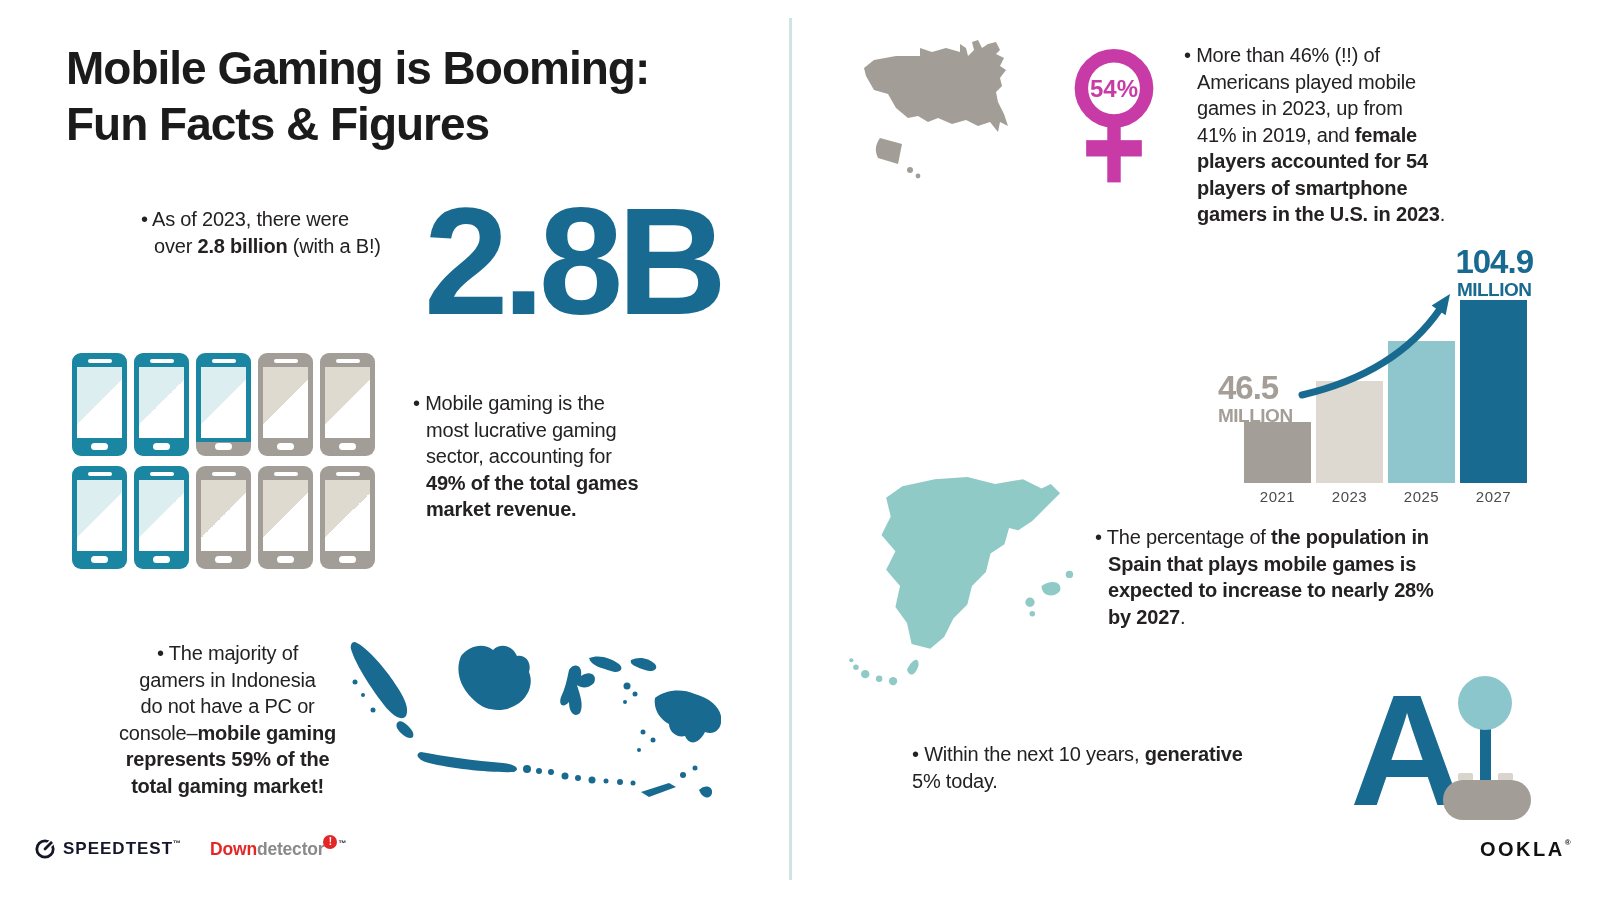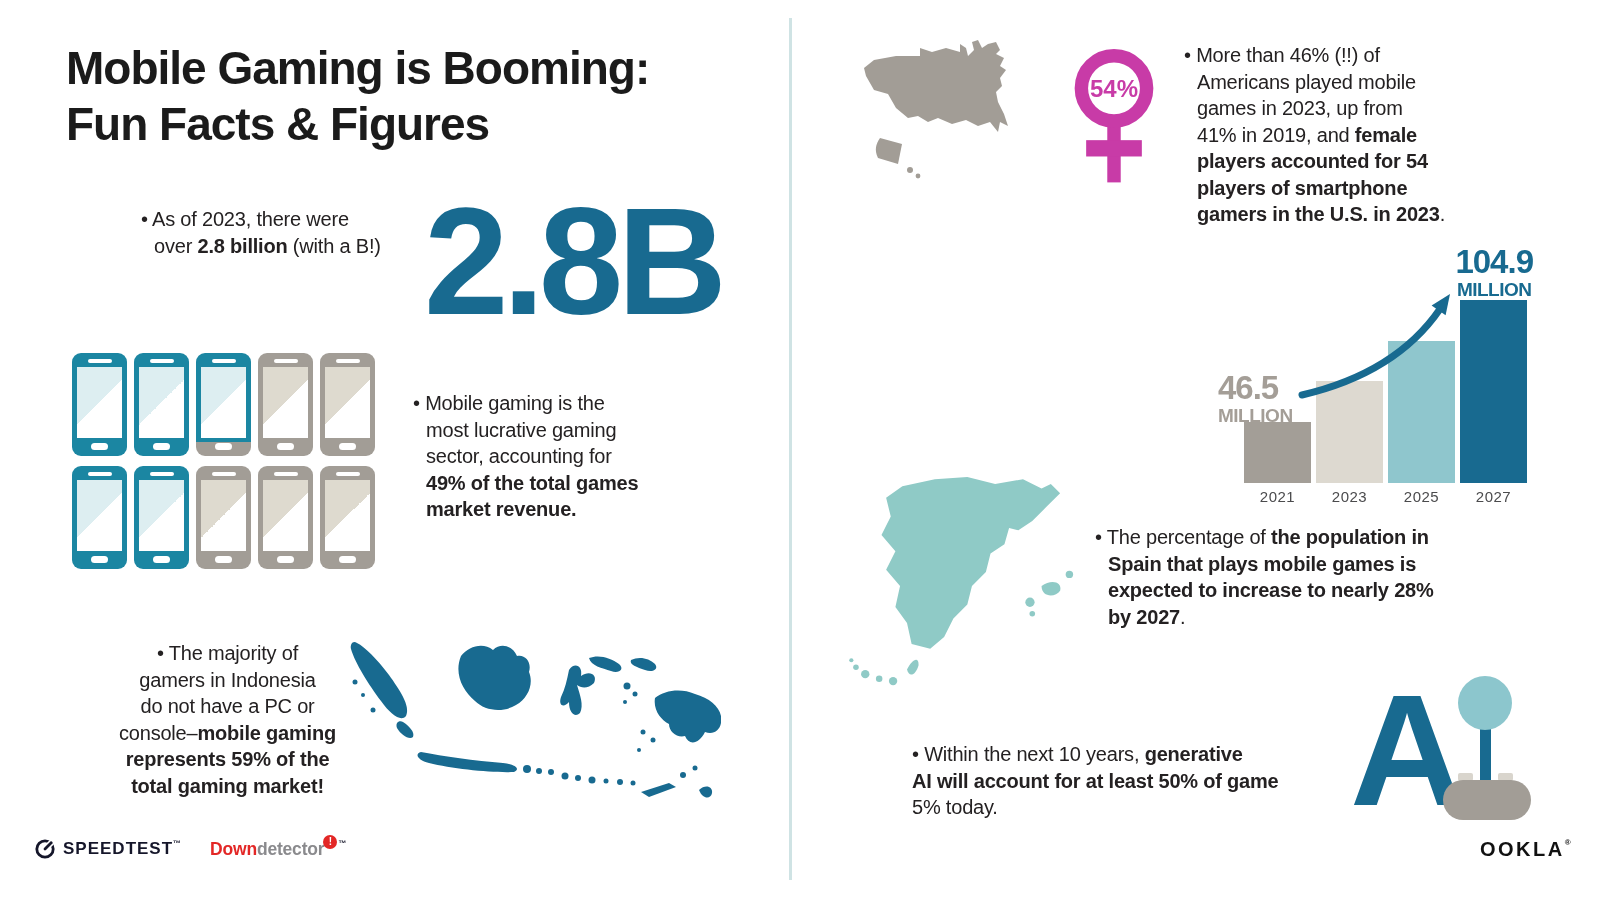--- a/index.html
+++ b/index.html
@@ -296,21 +296,20 @@
 
   <div class="bullet hang" style="left:1108px;top:524px;">
       <div class="line"><span>• The percentage of </span><b>the population in</b></div>
       <div class="line"><b>Spain that plays mobile games is</b></div>
       <div class="line"><b>expected to increase to nearly 28%</b></div>
       <div class="line"><b>by 2027</b><span>.</span></div>
     </div>
 
   <div class="bullet" style="left:912px;top:702px;margin-top:39px;">
       <div class="line"><span>• Within the next 10 years, </span><b>generative</b></div>
-      <div class="line"><b>AI will account for at least 50% of game</b></div>
       <div class="line"><span>5% today.</span></div>
     </div>
 
   <div class="ai">
     <div class="letterA">A</div>
     <div class="stick"></div>
     <div class="ball"></div>
     <div class="btn left"></div>
     <div class="btn right"></div>
     <div class="base"></div>

